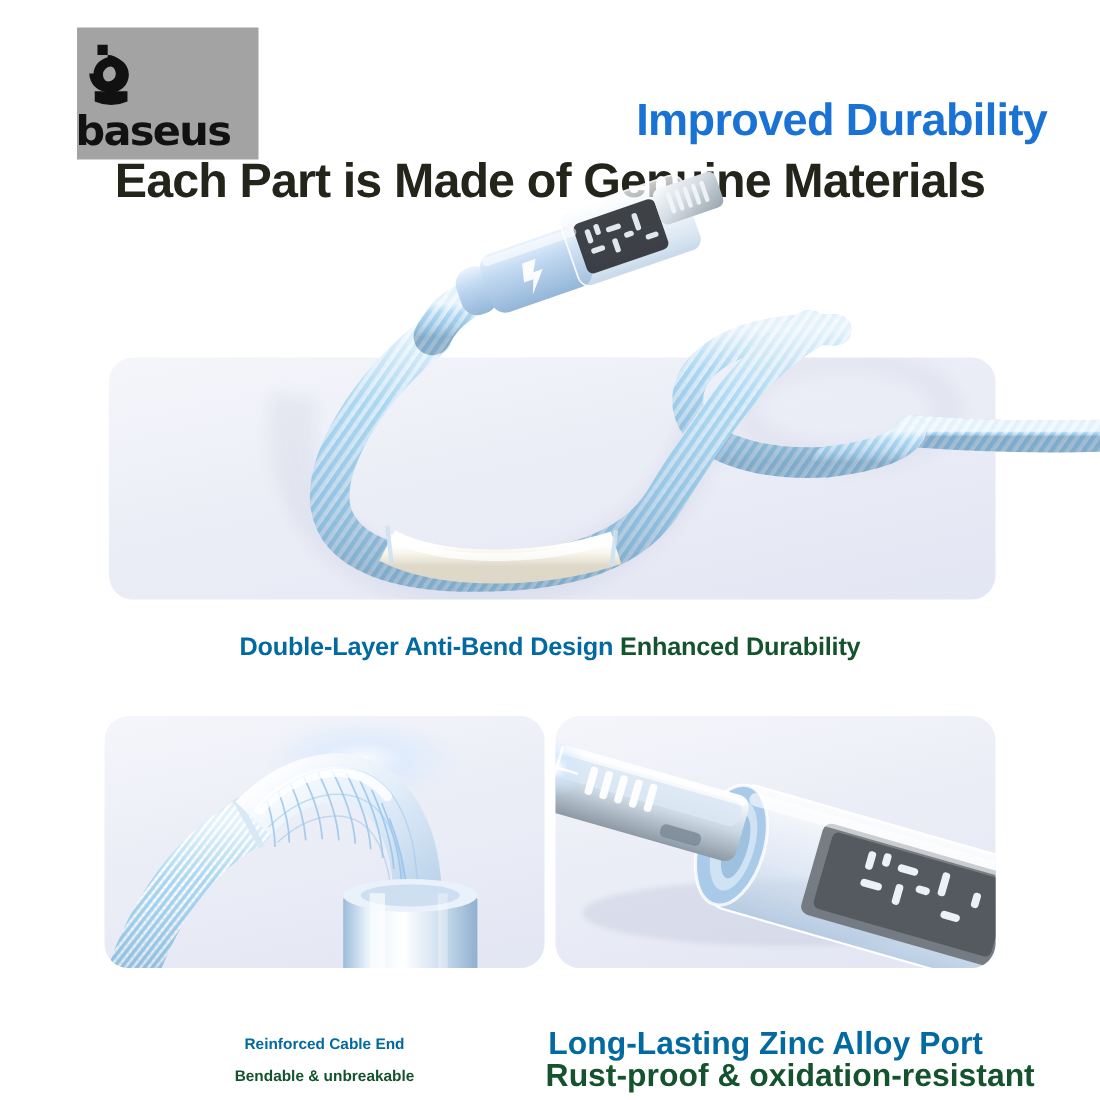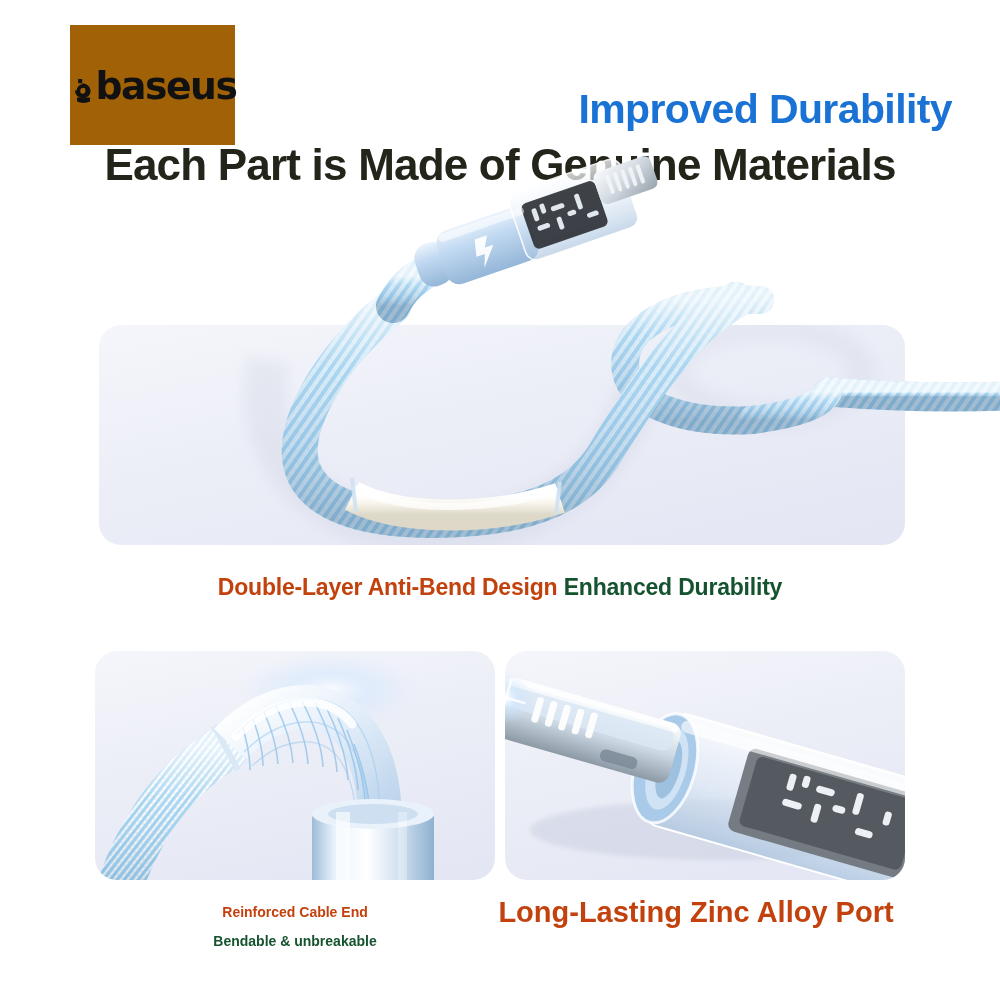--- a/index.html
+++ b/index.html
@@ -20,24 +20,24 @@
   #header {
     position: absolute;
     left: 0; top: 0;
     width: 1000px;
     height: 200px;
   }
   #logo-block {
     position: absolute;
     left: 70px; top: 25px;
     width: 165px; height: 120px;
-    background: #a16207;
+    background: #a3a3a3;
     display: flex;
-    flex-direction: row;
-    align-items: center;
+    flex-direction: column;
+    align-items: flex-start;
     justify-content: flex-start;
   }
   #logo-mark {
     margin-top: 12px;
     width: 62px; height: 62px;
   }
   #logo-word {
     font-family: "DejaVu Sans", sans-serif;
     font-weight: 700;
     font-size: 37px;
@@ -88,22 +88,23 @@
     width: 400px; height: 229px;
   }
 
   
   .caption-row {
     position: absolute;
     text-align: center;
     white-space: nowrap;
   }
   .cap-blue {
-    color: #c2410c;
+    color: #0369a1;
     font-weight: 700;
+    margin-top: 37px;
   }
   .cap-dark {
     color: #14532d;
     font-weight: 700;
   }
   #caption-top {
     left: 0; top: 574px;
     width: 1000px;
     font-size: 23px;
     letter-spacing: -0.2px;
@@ -411,13 +412,14 @@
   <span class="cap-blue">Double-Layer Anti-Bend Design</span><span>&nbsp;</span><span class="cap-dark">Enhanced Durability</span>
 </div>
 
 <div class="caption-row" id="caption-bl">
   <span class="cap-blue caption-line2">Reinforced Cable End</span>
   <span class="cap-dark caption-line2">Bendable &amp; unbreakable</span>
 </div>
 
 <div class="caption-row" id="caption-br">
   <span class="cap-blue caption-line2">Long-Lasting Zinc Alloy Port</span>
+  <span class="cap-dark caption-line2">Rust-proof &amp; oxidation-resistant</span>
 </div>
 
 </body></html>

